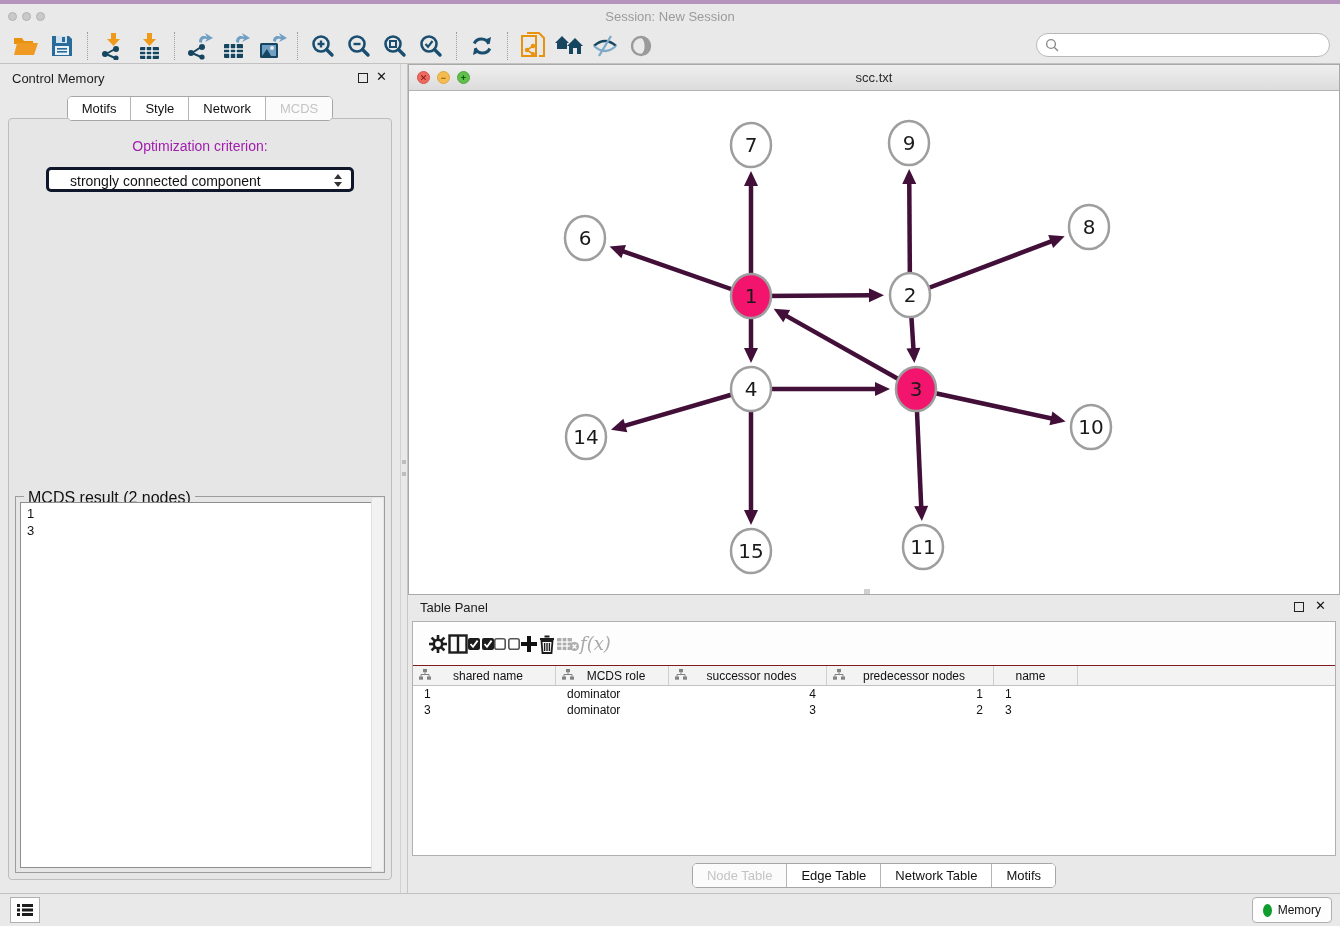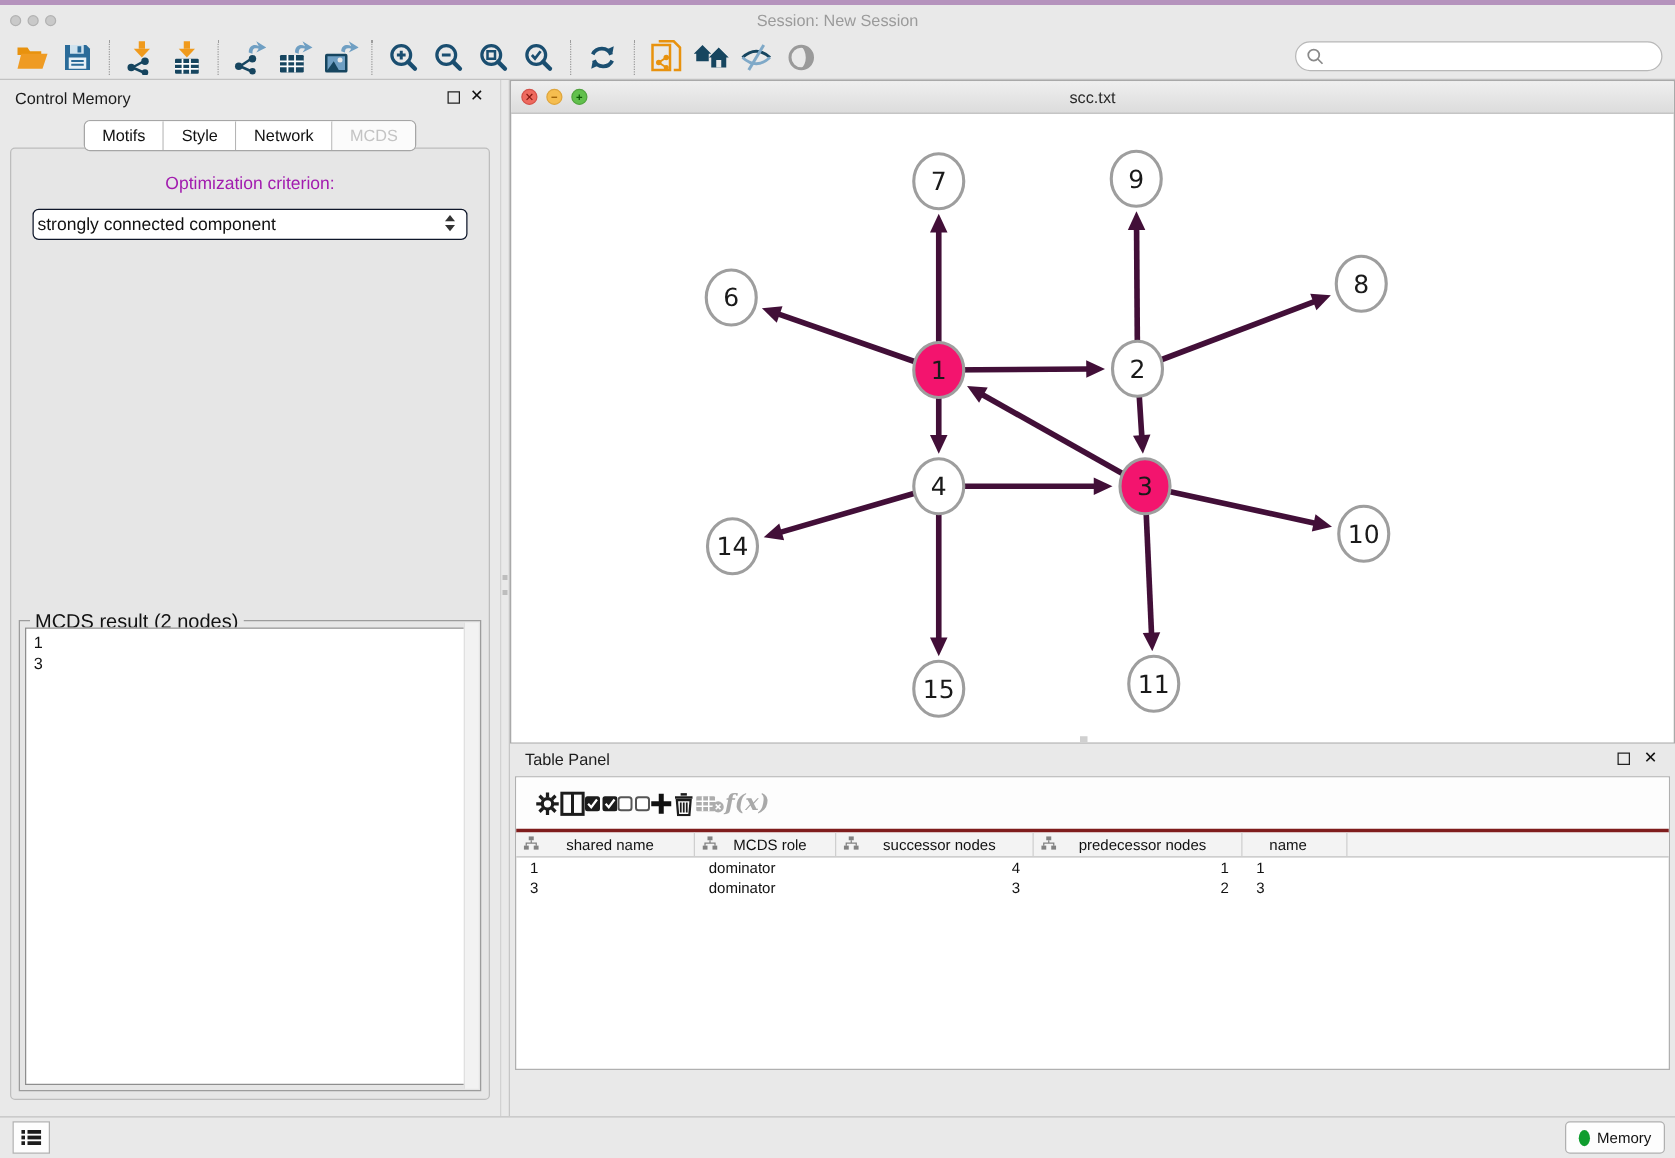--- a/index.html
+++ b/index.html
@@ -27,21 +27,21 @@
   .panel-title { position:absolute; left:12px; top:7px; font-size:13px; color:#1c1c1c; }
   .float-ico { position:absolute; top:9px; width:10px; height:10px; border:1.5px solid #222; background:transparent; }
   .close-ico { position:absolute; top:6px; font-size:13px; font-weight:bold; color:#111; line-height:14px; }
   .seg-tabs { display:flex; border:1px solid #a6a6a6; border-radius:5px; overflow:hidden; background:#fff; }
   .seg-tab { padding:4px 14px; font-size:13px; color:#111; background:#fff; border-right:1px solid #b5b5b5; white-space:nowrap; }
   .seg-tab:last-child { border-right:none; }
   .seg-tab.sel { color:#c4c4c4; background:#fbfbfb; }
   .cp-tabs { position:absolute; left:0; top:32px; width:100%; display:flex; justify-content:center; z-index:2; }
   .tab-pane { position:absolute; left:8px; top:54px; width:384px; height:762px; border:1px solid #bdbdbd; border-radius:4px; background:#e6e6e6; }
   .opt-label { margin-top:19px; text-align:center; font-size:14px; color:#a21caf; }
-  .dropdown { position:relative; margin:13px auto 0 auto; width:348px; height:25px; background:#fff; border:1px solid #0f172a; border-radius:5px; font-size:14px; color:#111; line-height:23px; padding-left:3px; }
+  .dropdown { position:relative; margin:13px auto 0 auto; width:308px; height:25px; background:#fff; border:3px solid #0f172a; border-radius:5px; font-size:14px; color:#111; line-height:23px; padding-left:21px; }
   .dd-arrows { position:absolute; right:9px; top:4px; display:flex; flex-direction:column; gap:3px; }
   .dd-arrows i { width:0; height:0; border-left:4px solid transparent; border-right:4px solid transparent; }
   .dd-up { border-bottom:5px solid #333; }
   .dd-down { border-top:5px solid #333; }
   .btn-row { margin-top:12px; display:flex; justify-content:center; gap:14px; }
   .mac-btn { height:23px; background:#fff; border:1px solid #a8a8a8; border-radius:5px; font-size:14px; color:#111; padding:0 16px; font-family:inherit; }
   .result-group { position:absolute; left:6px; top:377px; width:370px; height:377px; border:1px solid #9c9c9c; }
   .result-legend { position:absolute; left:8px; top:-8px; background:#e6e6e6; padding:0 4px; font-size:16px; color:#111; }
   .result-text { position:absolute; left:4px; top:5px; right:4px; bottom:4px; background:#fff; border:1px solid #8e8e8e; font-size:13px; line-height:17px; padding:2px 6px; white-space:pre-line; color:#111; }
   .result-scroll { position:absolute; right:1px; top:1px; bottom:1px; width:12px; background:#f2f2f2; border-left:1px solid #e0e0e0; }
@@ -57,21 +57,21 @@
   .tl-close { left:8px; background:#ee6a5f; border:1px solid #d4524a; color:#7e130c; }
   .tl-min { left:28px; background:#f5bd4f; border:1px solid #dfa63d; color:#985a00; }
   .tl-max { left:48px; background:#61c04c; border:1px solid #52a43f; color:#0b5b03; }
   .net-title { position:absolute; left:0; top:5px; width:100%; text-align:center; font-size:13px; color:#2a2a2a; }
   .net-canvas { position:absolute; left:0; top:26px; }
   .canvas-grip { position:absolute; left:455px; top:524px; width:6px; height:5px; background:#d0d0d0; }
 
   
   .table-panel { position:absolute; left:408px; top:595px; width:932px; height:298px; background:#e9e9e9; }
   .tp-box { position:absolute; left:4px; right:4px; top:26px; bottom:37px; background:#fff; border:1px solid #b0b0b0; }
-  .tp-toolbar { height:44px; display:flex; align-items:center; padding-left:15px; border-bottom:3px solid #7f1d1d; background:#fdfdfd;font-weight:bold; }
+  .tp-toolbar { height:44px; display:flex; align-items:center; padding-left:15px; border-bottom:1px solid #7f1d1d; background:#fdfdfd; }
   .tp-ico { display:flex; align-items:center; justify-content:center; height:30px; }
   .fx { font-family:"DejaVu Serif","Liberation Serif",serif; font-style:italic; font-size:18px; color:#a9a9a9; }
   .grid-table { display:block; }
   .gt-header { display:flex; background:#f3f3f3; border-bottom:1px solid #c2c2c2; height:20px; }
   .gt-hcell { display:flex; align-items:center; border-right:1px solid #cfcfcf; font-size:12px; color:#111; position:relative; }
   .gt-hcell .hlabel { flex:1; text-align:center; padding-right:10px; }
   .gt-hcell .hicon { margin-left:6px; }
   .gt-row { display:flex; height:16px; }
   .gt-cell { font-size:12px; color:#111; line-height:16px; padding:0 11px; overflow:hidden; white-space:nowrap; }
   .tp-tabs { position:absolute; left:0; bottom:5px; width:100%; display:flex; justify-content:center; }
@@ -491,20 +491,28 @@
             <div class="gt-row">
               <div class="gt-cell" style="width: 143px; text-align: left;">3</div>
               <div class="gt-cell" style="width: 113px; text-align: left;">dominator</div>
               <div class="gt-cell" style="width: 158px; text-align: right;">3</div>
               <div class="gt-cell" style="width: 167px; text-align: right;">2</div>
               <div class="gt-cell" style="width: 84px; text-align: left;">3</div>
             </div>
           </div>
       </div>
     </div>
+    <div class="tp-tabs">
+      <div class="seg-tabs" id="tp-tabs-inner">
+          <div class="seg-tab sel">Node Table</div>
+          <div class="seg-tab">Edge Table</div>
+          <div class="seg-tab">Network Table</div>
+          <div class="seg-tab">Motifs</div>
+        </div>
+    </div>
   </div>
 
   <div class="statusbar">
     <span class="list-btn">
       <svg width="16" height="14" viewBox="0 0 16 14">
           <g fill="#1c1c1c">
             <rect x="0" y="1" width="3" height="3"></rect>
             <rect x="5" y="1" width="11" height="3"></rect>
             <rect x="0" y="5.5" width="3" height="3"></rect>
             <rect x="5" y="5.5" width="11" height="3"></rect>

